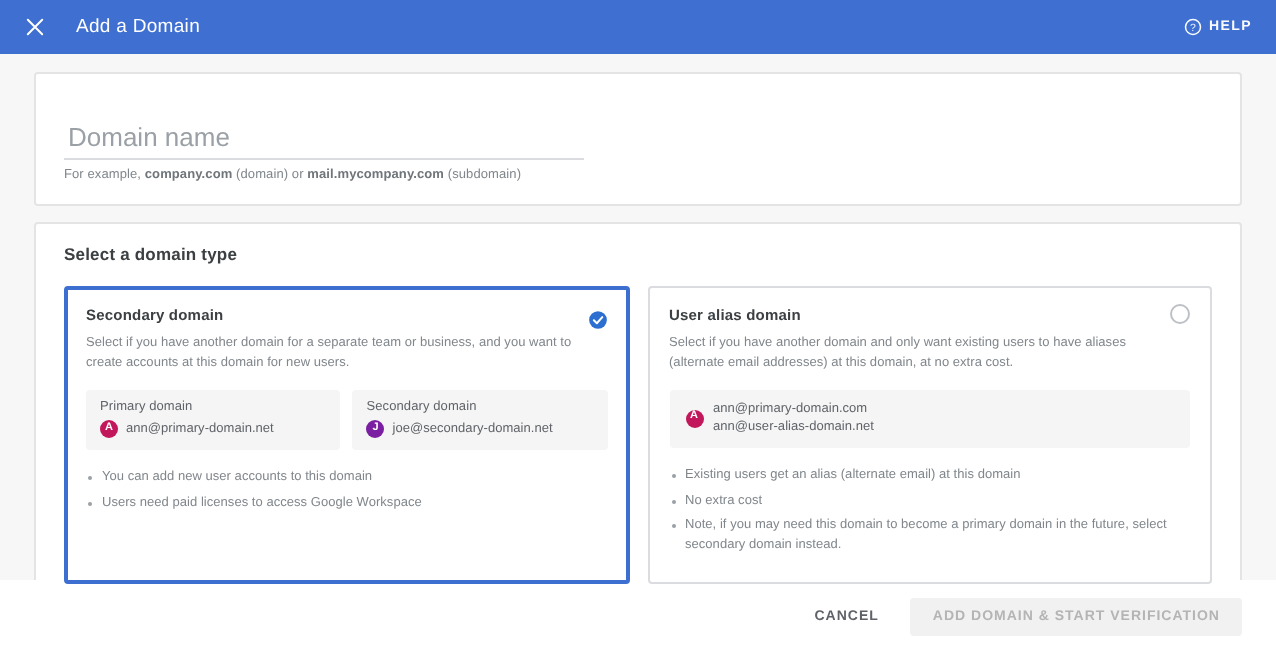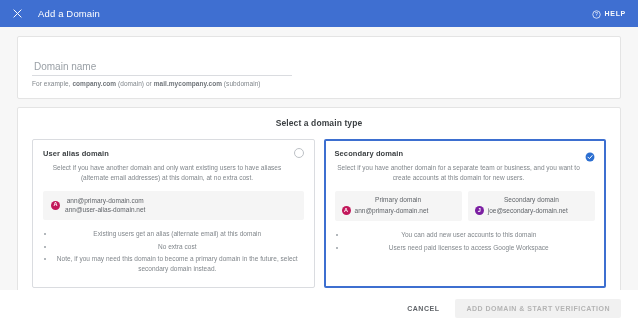--- a/index.html
+++ b/index.html
@@ -65,38 +65,38 @@
     height: 263px;
   }
 
   .card {
     background: #ffffff;
     border: 1px solid #e4e4e4;
     border-radius: 2px;
     box-sizing: border-box;
   }
   .card-1 { padding: 10px 14px 11px 14px; }
-  .card-2 { margin-top: 8px; padding: 10px 14px 12px 14px; text-align: center; }
+  .card-2 { margin-top: 8px; padding: 10px 14px 12px 14px; }
 
   .section-title {
     font-size: 8.5px;
     font-weight: bold;
     color: #3c4043;
     letter-spacing: .1px;
   }
 
   
   .field-wrap { margin-top: 14px; }
   .field-input {
     width: 258px;
     border: none;
     border-bottom: 1px solid #dadce0;
     outline: none;
     font-family: "Liberation Sans", sans-serif;
-    font-size: 10px;
+    font-size: 13px;
     color: #3c4043;
     padding: 0 0 3px 2px;
     background: transparent;
     display: block;
   }
   .field-input::placeholder { color: #9aa0a6; }
   .field-help {
     margin-top: 4px;
     font-size: 6.5px;
     color: #80868b;
@@ -303,44 +303,20 @@
         <span>For example, </span><b>company.com</b><span> (domain) or </span><b>mail.mycompany.com</b><span> (subdomain)</span>
       </div>
     </div>
   </div>
 
   <div class="card card-2">
     <div class="section-title">Select a domain type</div>
 
     <div class="options">
 
-      <div class="option">
-        <div class="option-head">
-          <div class="option-title">User alias domain</div>
-          <span class="radio-off"></span>
-        </div>
-        <div class="option-desc">Select if you have another domain and only want existing users to have aliases (alternate email addresses) at this domain, at no extra cost.</div>
-
-        <div class="chips">
-          <div class="chip-wide">
-            <div class="avatar avatar-a">A</div>
-            <div class="chip-mails">
-              <div class="chip-mail">ann@primary-domain.com</div>
-              <div class="chip-mail">ann@user-alias-domain.net</div>
-            </div>
-          </div>
-        </div>
-
-        <ul class="bullets">
-          <li>Existing users get an alias (alternate email) at this domain</li>
-          <li>No extra cost</li>
-          <li>Note, if you may need this domain to become a primary domain in the future, select secondary domain instead.</li>
-        </ul>
-      </div>
-
       <div class="option selected">
         <div class="option-head">
           <div class="option-title">Secondary domain</div>
           <span class="radio-on">
             <svg width="10" height="10" viewBox="0 0 14 14" aria-hidden="true">
               <circle cx="7" cy="7" r="6.2" fill="#2c6fd1"></circle>
               <path d="M4.1 7.2 L6.2 9.3 L10 5" stroke="#ffffff" stroke-width="1.4" fill="none" stroke-linecap="round" stroke-linejoin="round"></path>
             </svg>
           </span>
         </div>
@@ -362,20 +338,44 @@
             </div>
           </div>
         </div>
 
         <ul class="bullets">
           <li>You can add new user accounts to this domain</li>
           <li>Users need paid licenses to access Google Workspace</li>
         </ul>
       </div>
 
+      <div class="option">
+        <div class="option-head">
+          <div class="option-title">User alias domain</div>
+          <span class="radio-off"></span>
+        </div>
+        <div class="option-desc">Select if you have another domain and only want existing users to have aliases (alternate email addresses) at this domain, at no extra cost.</div>
+
+        <div class="chips">
+          <div class="chip-wide">
+            <div class="avatar avatar-a">A</div>
+            <div class="chip-mails">
+              <div class="chip-mail">ann@primary-domain.com</div>
+              <div class="chip-mail">ann@user-alias-domain.net</div>
+            </div>
+          </div>
+        </div>
+
+        <ul class="bullets">
+          <li>Existing users get an alias (alternate email) at this domain</li>
+          <li>No extra cost</li>
+          <li>Note, if you may need this domain to become a primary domain in the future, select secondary domain instead.</li>
+        </ul>
+      </div>
+
     </div>
   </div>
 </div>
 
 <div class="actions">
   <button class="btn-text">CANCEL</button>
   <button class="btn-primary-disabled">ADD DOMAIN &amp; START VERIFICATION</button>
 </div>
 
 </body></html>

